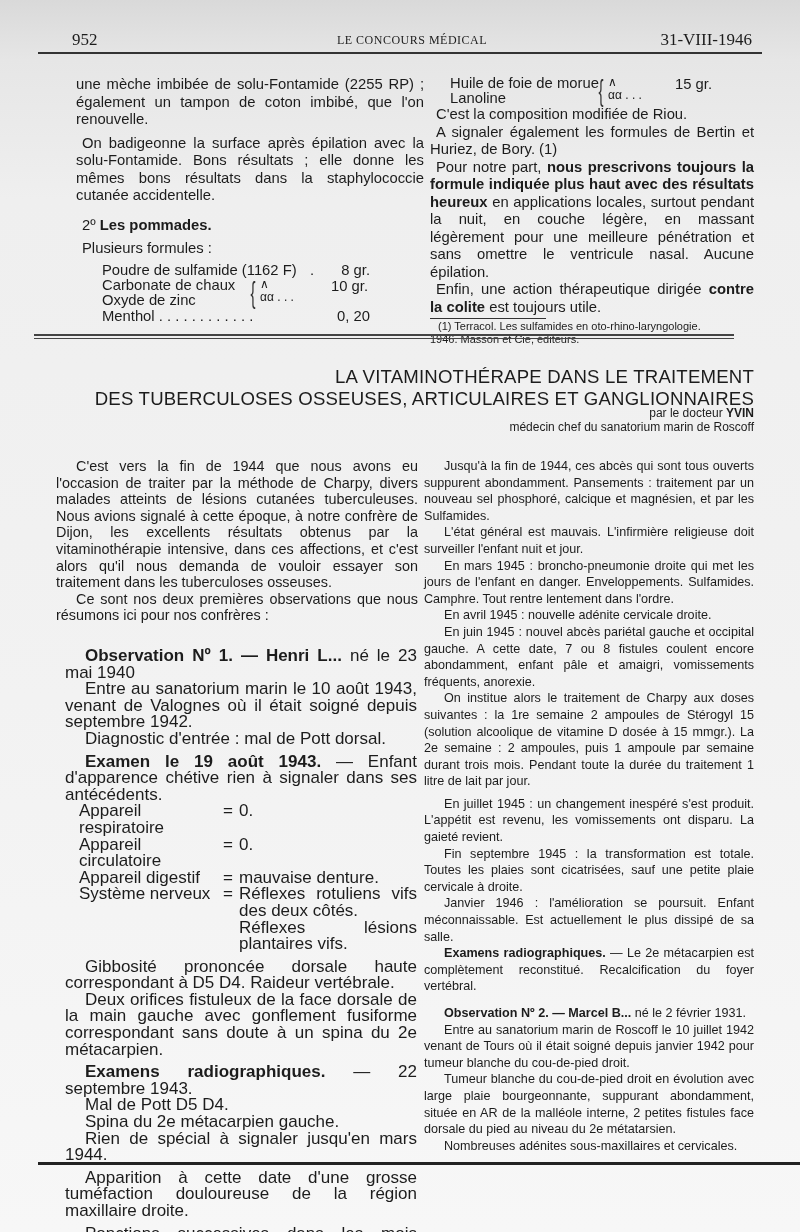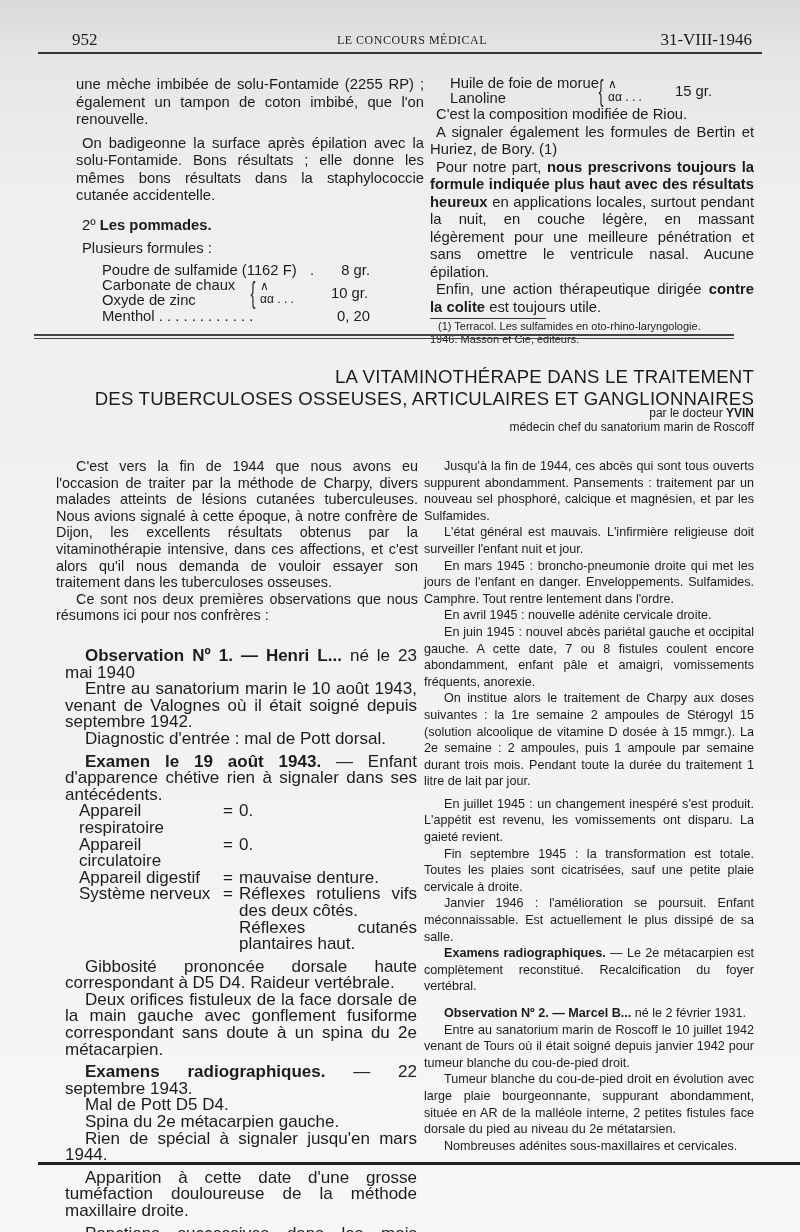--- a/index.html
+++ b/index.html
@@ -28,21 +28,21 @@
   .col p.noind { text-indent: 0; }
   .col p.gap { margin-top: 6px; }
   .col b { font-weight: bold; }
 
   .topL { left: 76px; top: 76px; width: 348px; font-size: 14.8px; line-height: 17.5px; }
   .topR { left: 430px; top: 76px; width: 324px; font-size: 14.8px; line-height: 17.5px; }
   .topL p, .topR p { text-indent: 6px; }
 
   .formula { margin-left: 26px; margin-top: 4px; }
   .frow { display: flex; align-items: flex-start; line-height: 16px; }
-  .brace-grp { display: flex; align-items: center; }
+  .brace-grp { display: flex; }
   .brace-names { width: 150px; line-height: 15px; }
   .brace { font-size: 30px; line-height: 30px; transform: scaleX(0.5); margin: 0 2px 0 -4px; color:#333;}
   .sym { font-size: 12px; line-height: 13px; width: 30px; }
   .qty { width: 60px; text-align: right; }
 
   .footnote { font-size: 11px; line-height: 13px; margin-top: 2px; }
   .footnote .fnrule { width: 116px; border-top: 1px solid #333; margin-bottom: 1px; }
   .footnote span.b { font-weight: normal; }
 
   .rule-double1 { position: absolute; top: 334px; left: 34px; width: 455px; border-top: 2px solid #444; }
@@ -171,30 +171,30 @@
           <span class="val">mauvaise denture.</span>
         </div>
       <div class="eqrow">
           <span class="lab">Système nerveux</span>
           <span class="eq">=</span>
           <span class="val">Réflexes rotuliens vifs des deux côtés.</span>
         </div>
       <div class="eqrow">
           <span class="lab"></span>
           <span class="eq"></span>
-          <span class="val">Réflexes cutanés plantaires haut.</span>
+          <span class="val">Réflexes lésions plantaires vifs.</span>
         </div>
     </div>
     <p class="gap">Gibbosité prononcée dorsale haute correspondant à D5 D4. Raideur vertébrale.</p>
     <p>Deux orifices fistuleux de la face dorsale de la main gauche avec gonflement fusiforme correspondant sans doute à un spina du 2e métacarpien.</p>
     <p class="gap"><b>Examens radiographiques.</b><span> — 22 septembre 1943.</span></p>
     <p>Mal de Pott D5 D4.</p>
     <p>Spina du 2e métacarpien gauche.</p>
     <p>Rien de spécial à signaler jusqu'en mars 1944.</p>
-    <p class="gap">Apparition à cette date d'une grosse tuméfaction douloureuse de la méthode maxillaire droite.</p>
+    <p class="gap">Apparition à cette date d'une grosse tuméfaction douloureuse de la région maxillaire droite.</p>
     <p class="gap">Ponctions successives dans les mois suivants.</p>
     <p>En avril 1944 : adénite sous-maxillaire droite.</p>
     <p>En mai 1942 : incision d'un abcès de la racine du nez et de la fosse temporale droite.</p>
   </div>
 
   <div class="col mainR">
     <p>Jusqu'à la fin de 1944, ces abcès qui sont tous ouverts suppurent abondamment. Pansements : traitement par un nouveau sel phosphoré, calcique et magnésien, et par les Sulfamides.</p>
     <p>L'état général est mauvais. L'infirmière religieuse doit surveiller l'enfant nuit et jour.</p>
     <p>En mars 1945 : broncho-pneumonie droite qui met les jours de l'enfant en danger. Enveloppements. Sulfamides. Camphre. Tout rentre lentement dans l'ordre.</p>
     <p>En avril 1945 : nouvelle adénite cervicale droite.</p>

